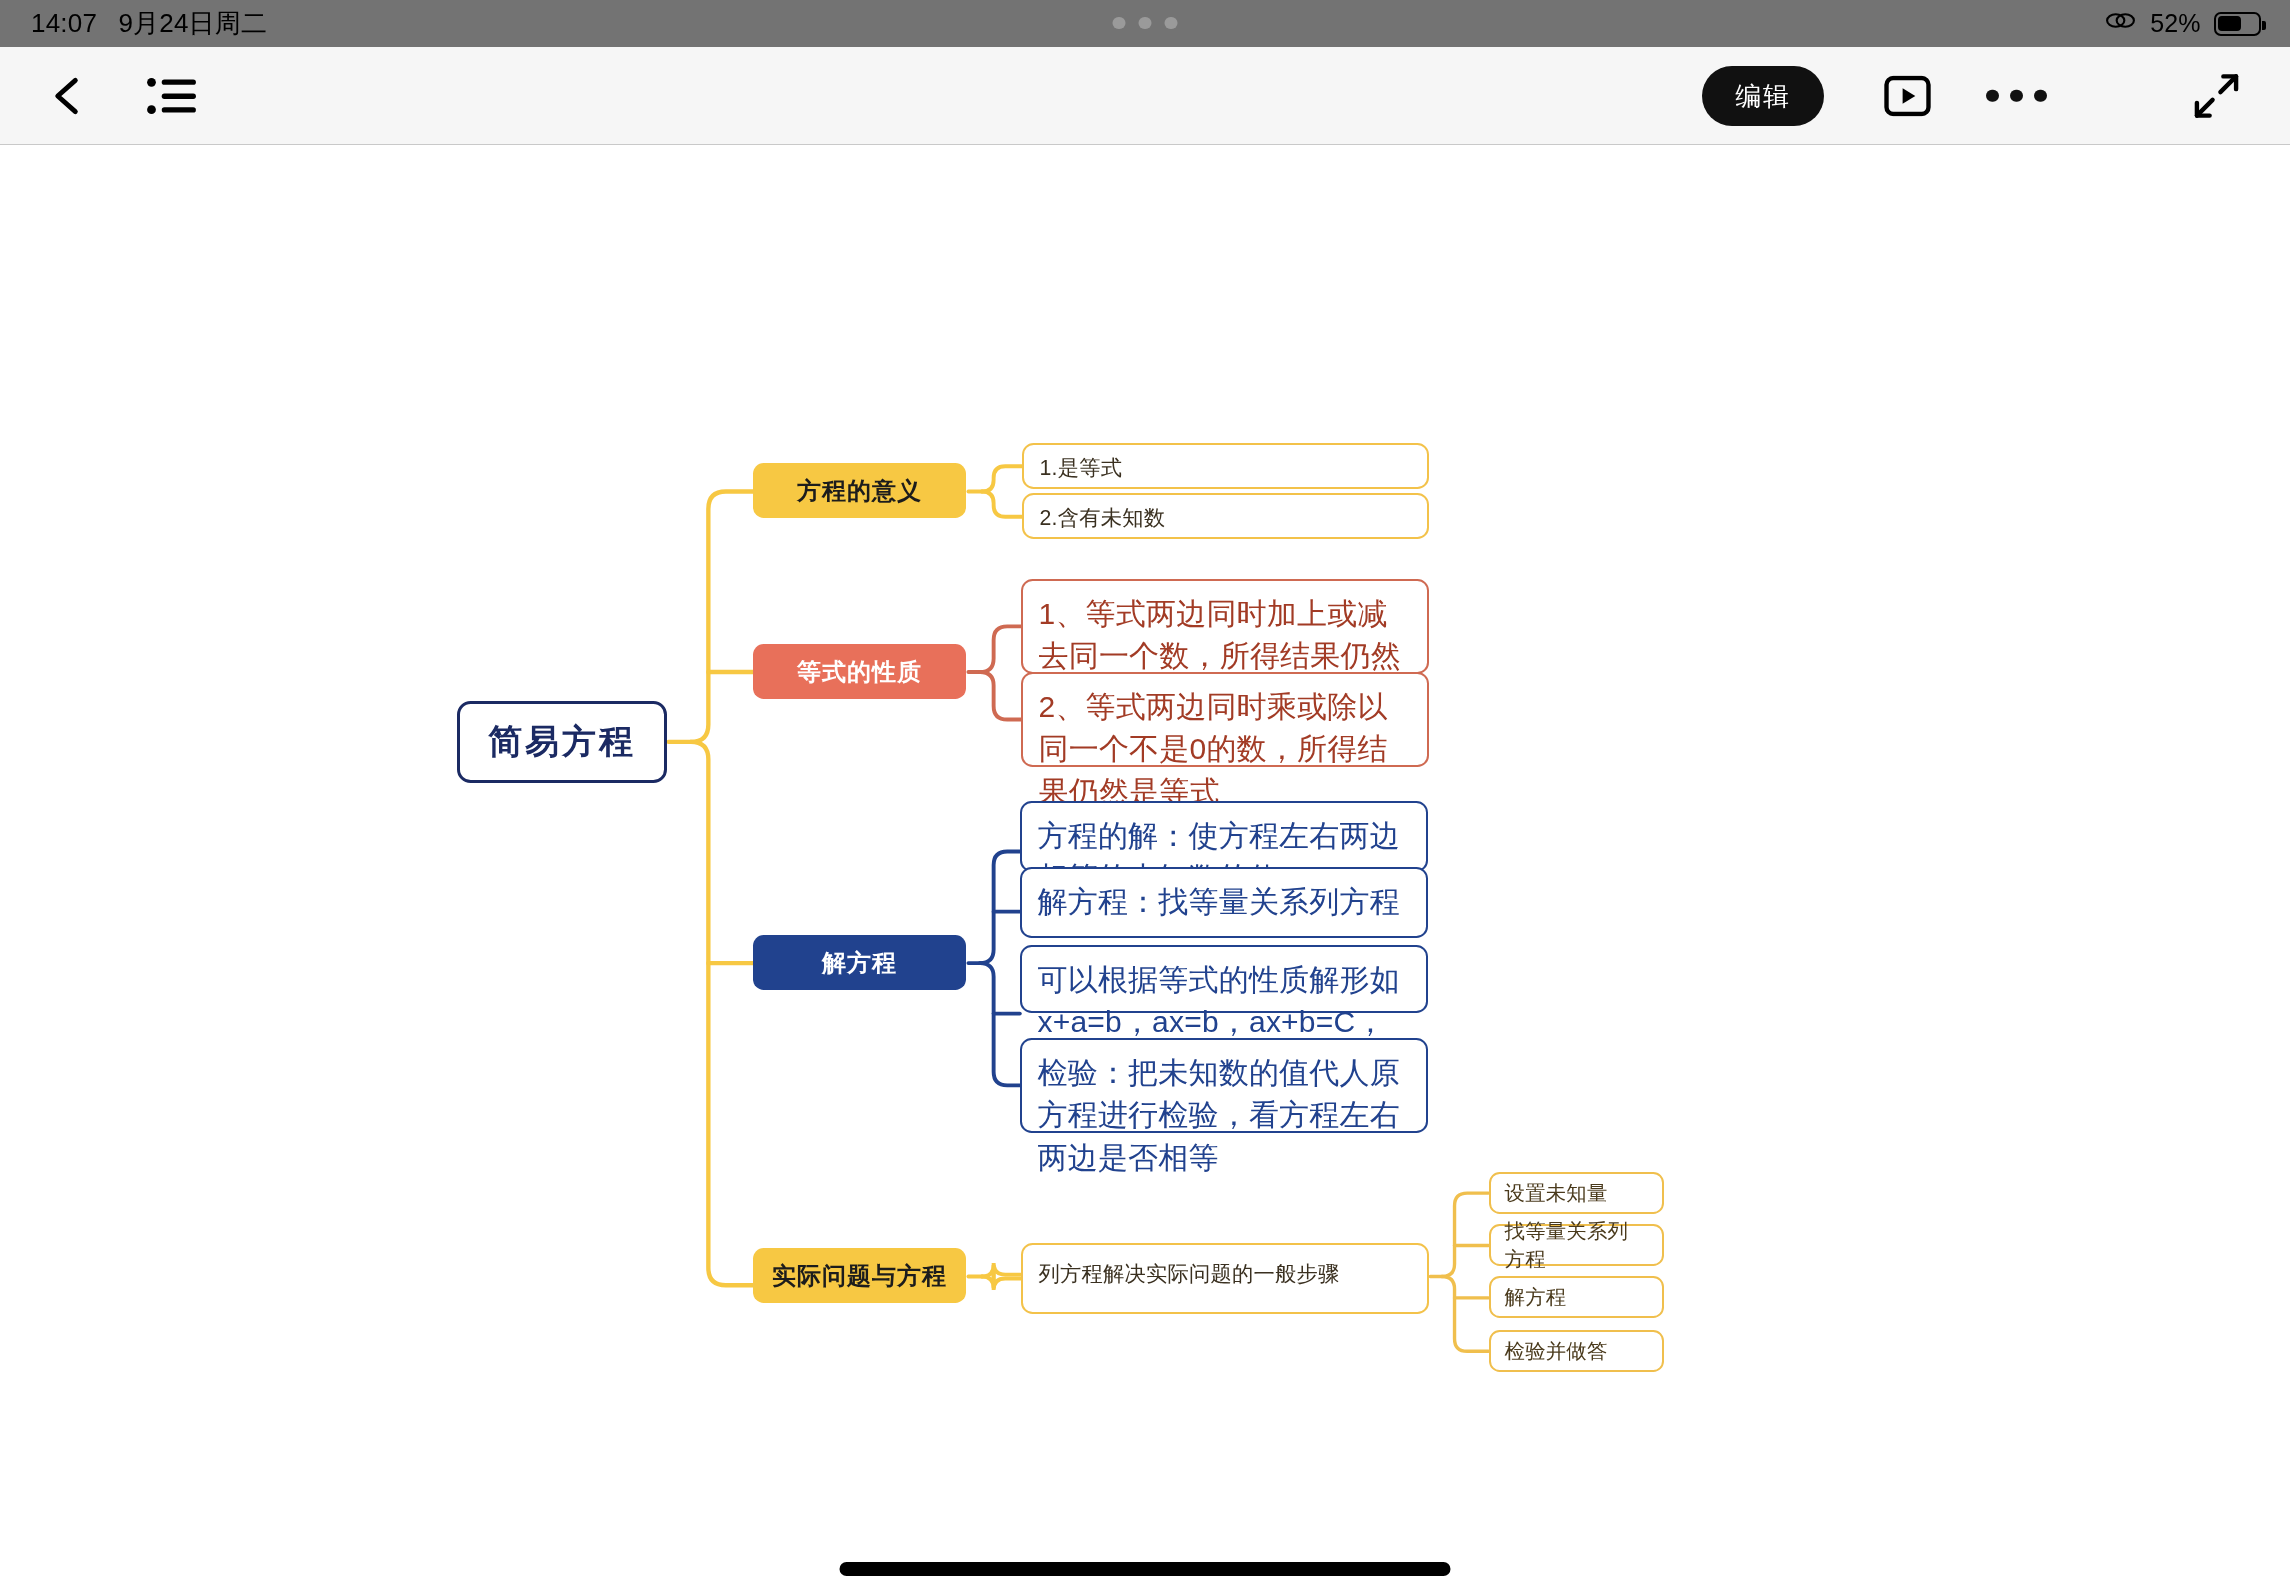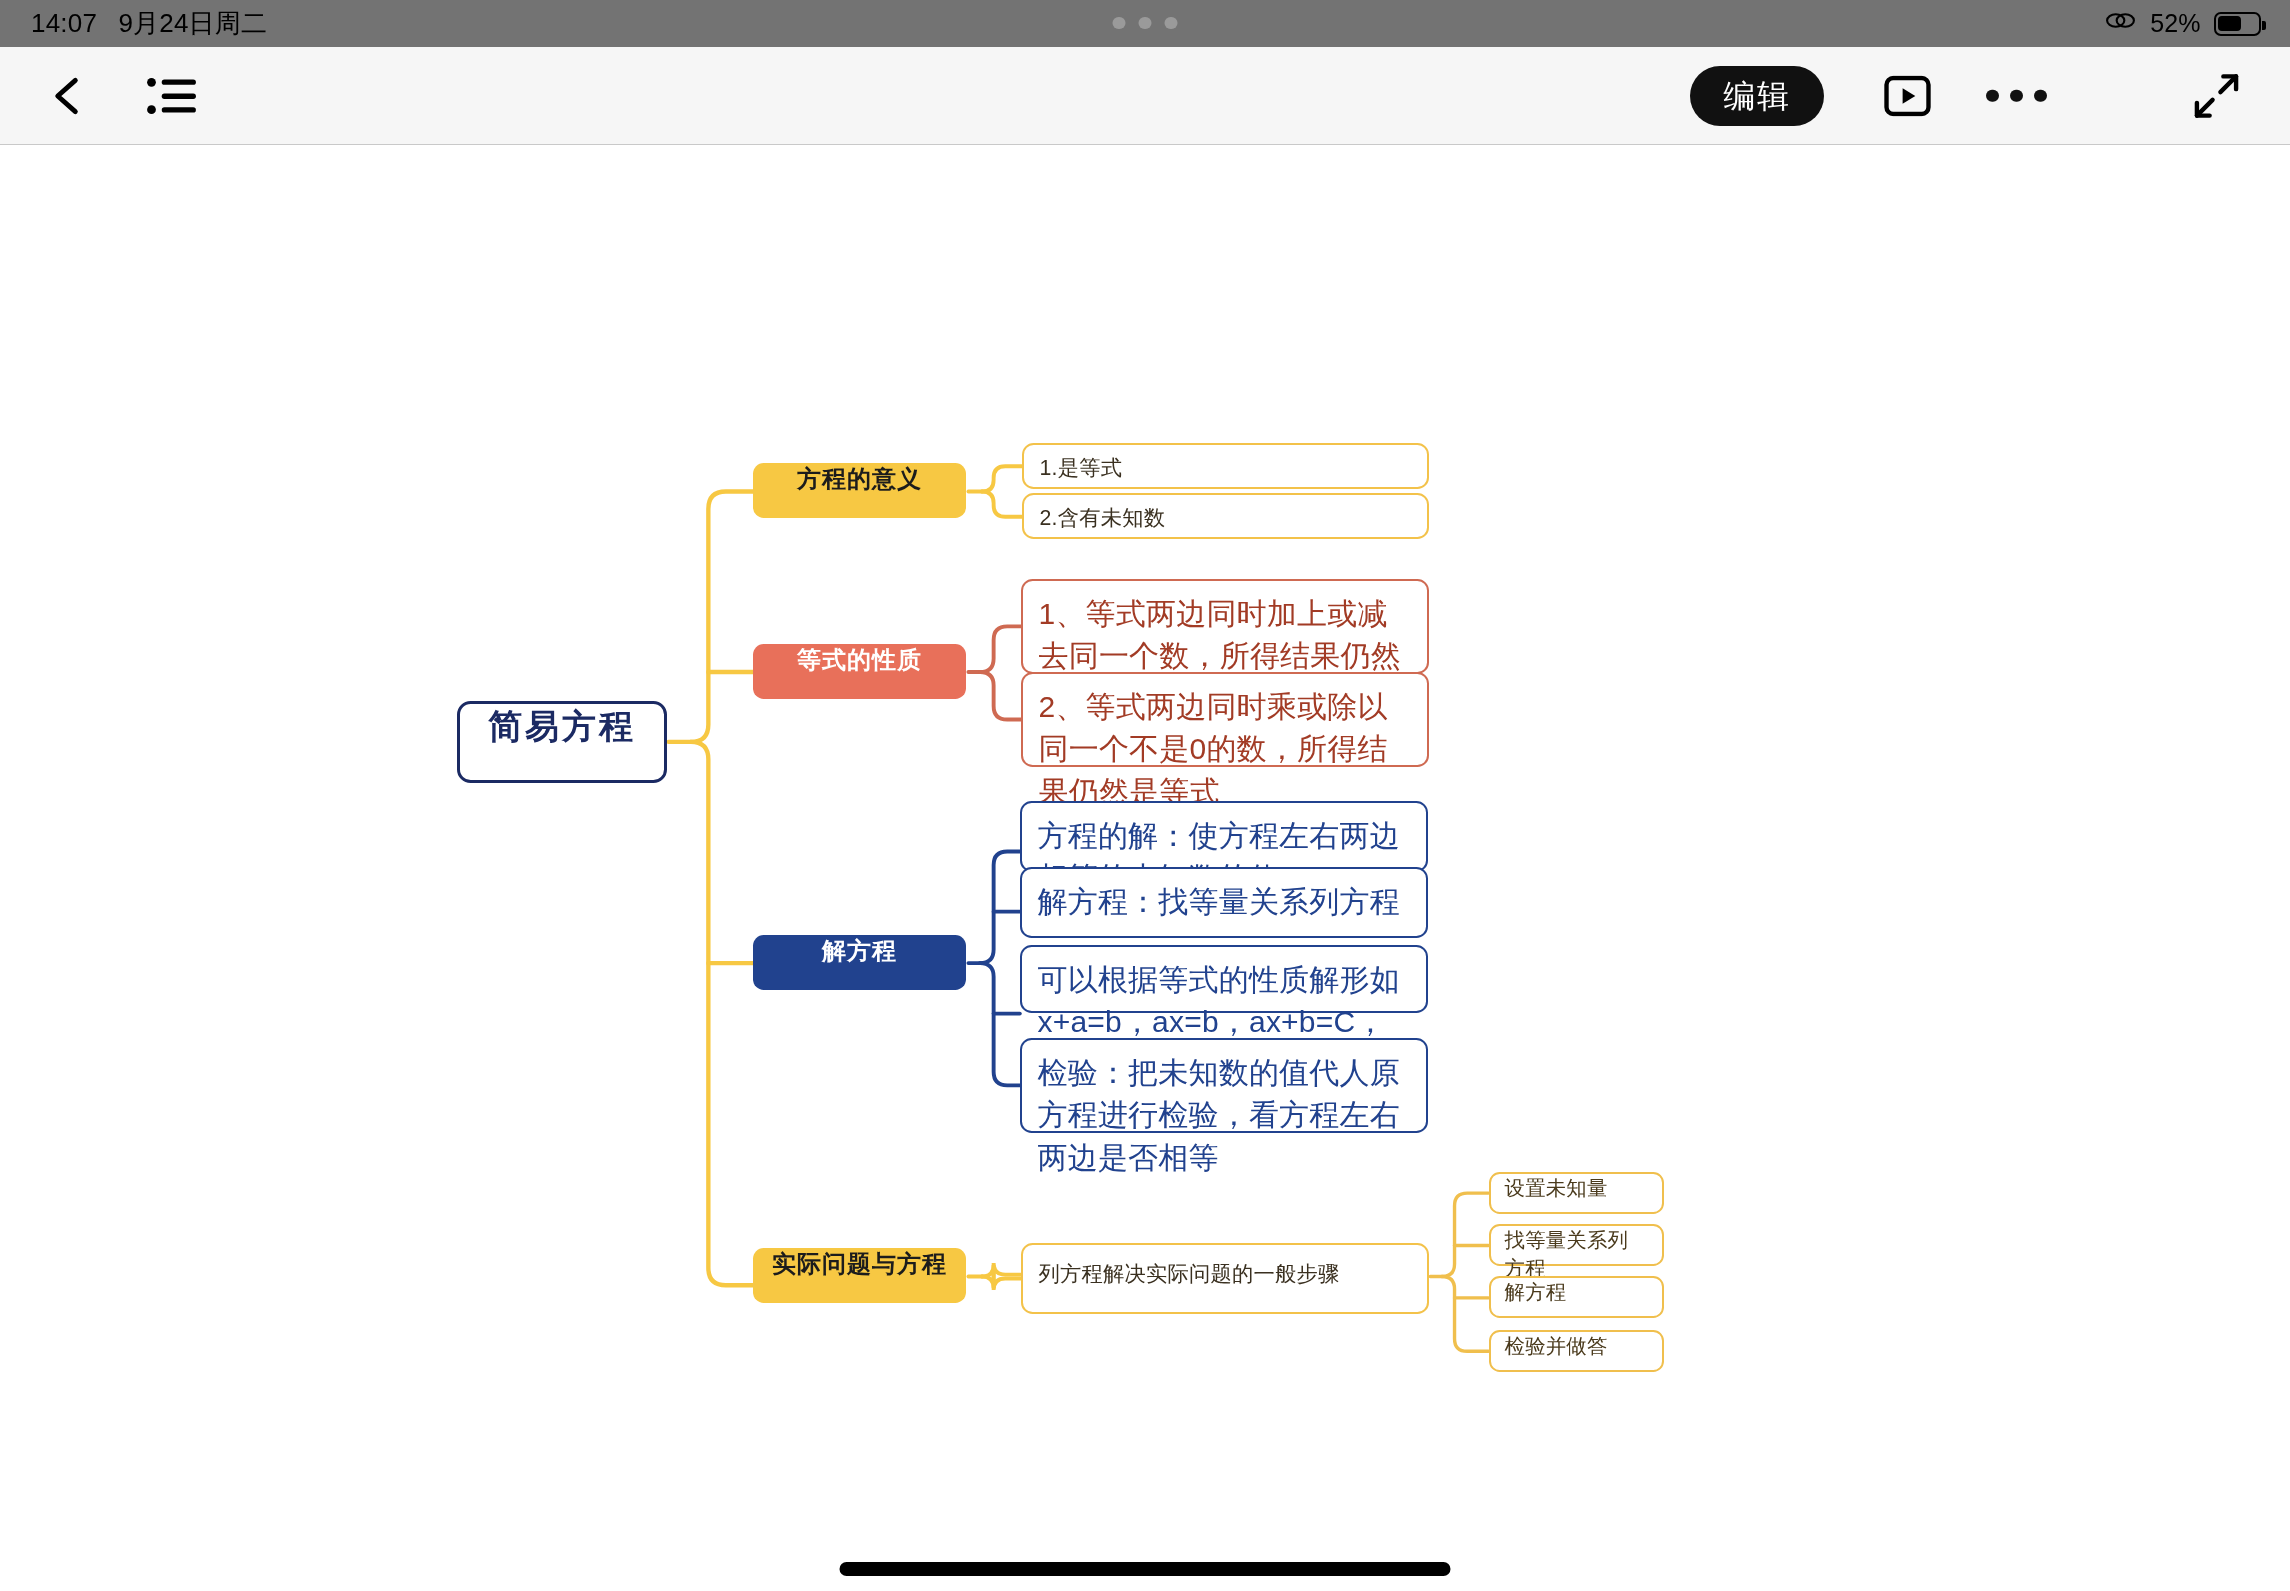--- a/index.html
+++ b/index.html
@@ -47,33 +47,33 @@
     background: #f6f6f6;
     border-bottom: 1px solid #c9c9c9;
   }
   #tb-back { position: absolute; left: 45px; top: 50%; transform: translateY(-50%); width: 45px; height: 45px; }
   #tb-list { position: absolute; left: 147px; top: 50%; transform: translateY(-50%); width: 49px; height: 41px; }
   #tb-edit {
     position: absolute; right: 466px; top: 50%; transform: translateY(-50%);
     background: #111111; color: #ffffff;
     border: none; border-radius: 33px;
     padding: 0 33px; height: 60px; line-height: 60px;
-    font-size: 32px; font-family: inherit; cursor: pointer;
+    font-size: 26px; font-family: inherit; cursor: pointer;
     letter-spacing: 1.9px;
   }
   #tb-play { position: absolute; right: 359px; top: 50%; transform: translateY(-50%); width: 47px; height: 41px; }
   #tb-more { position: absolute; right: 243px; top: 50%; transform: translateY(-50%); display: flex; gap: 11.6px; }
   #tb-more i { width: 12.6px; height: 12.6px; border-radius: 50%; background: #111; display: block; }
   #tb-expand { position: absolute; right: 50px; top: 50%; transform: translateY(-50%); width: 47px; height: 47px; }
 
   
   #canvas { position: absolute; left: 0; top: 145px; width: 2290px; height: 1447px; background: #ffffff; }
   #links { position: absolute; left: 0; top: 0; width: 2290px; height: 1447px; pointer-events: none; }
 
-  .node { position: absolute; display: flex; align-items: flex-start; }
+  .node { position: absolute; display: flex; align-items: center; }
   .node .txt { width: 100%; }
 
   
   #node-root {
     left: 457px; top: 556px; width: 210px; height: 82px;
     background: #ffffff; border: 3.9px solid #1b2a63; border-radius: 13.6px;
     justify-content: center;
   }
   #node-root .txt { text-align: center; font-size: 34px; font-weight: bold; color: #1b2a63; letter-spacing: 2.9px; }
 

